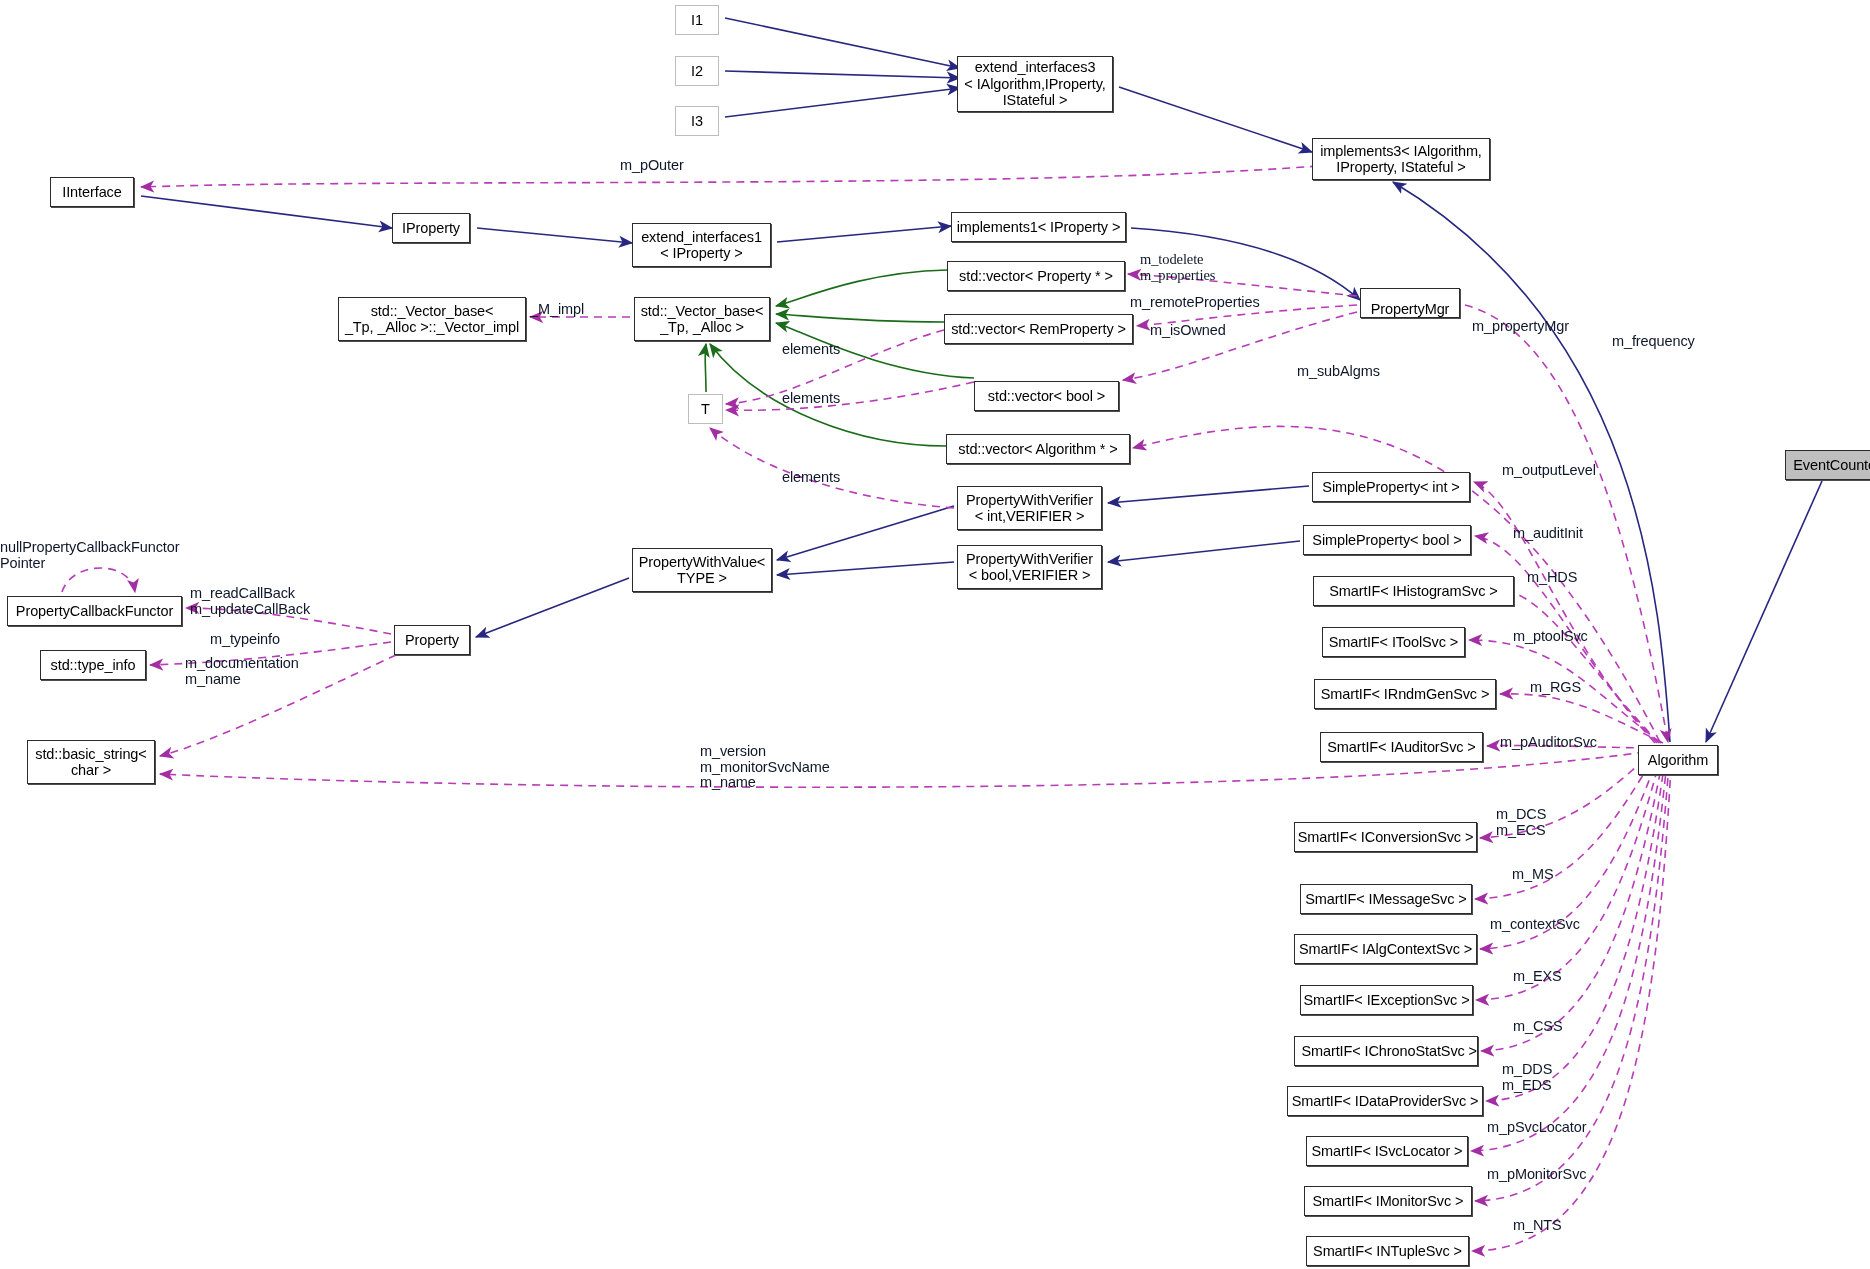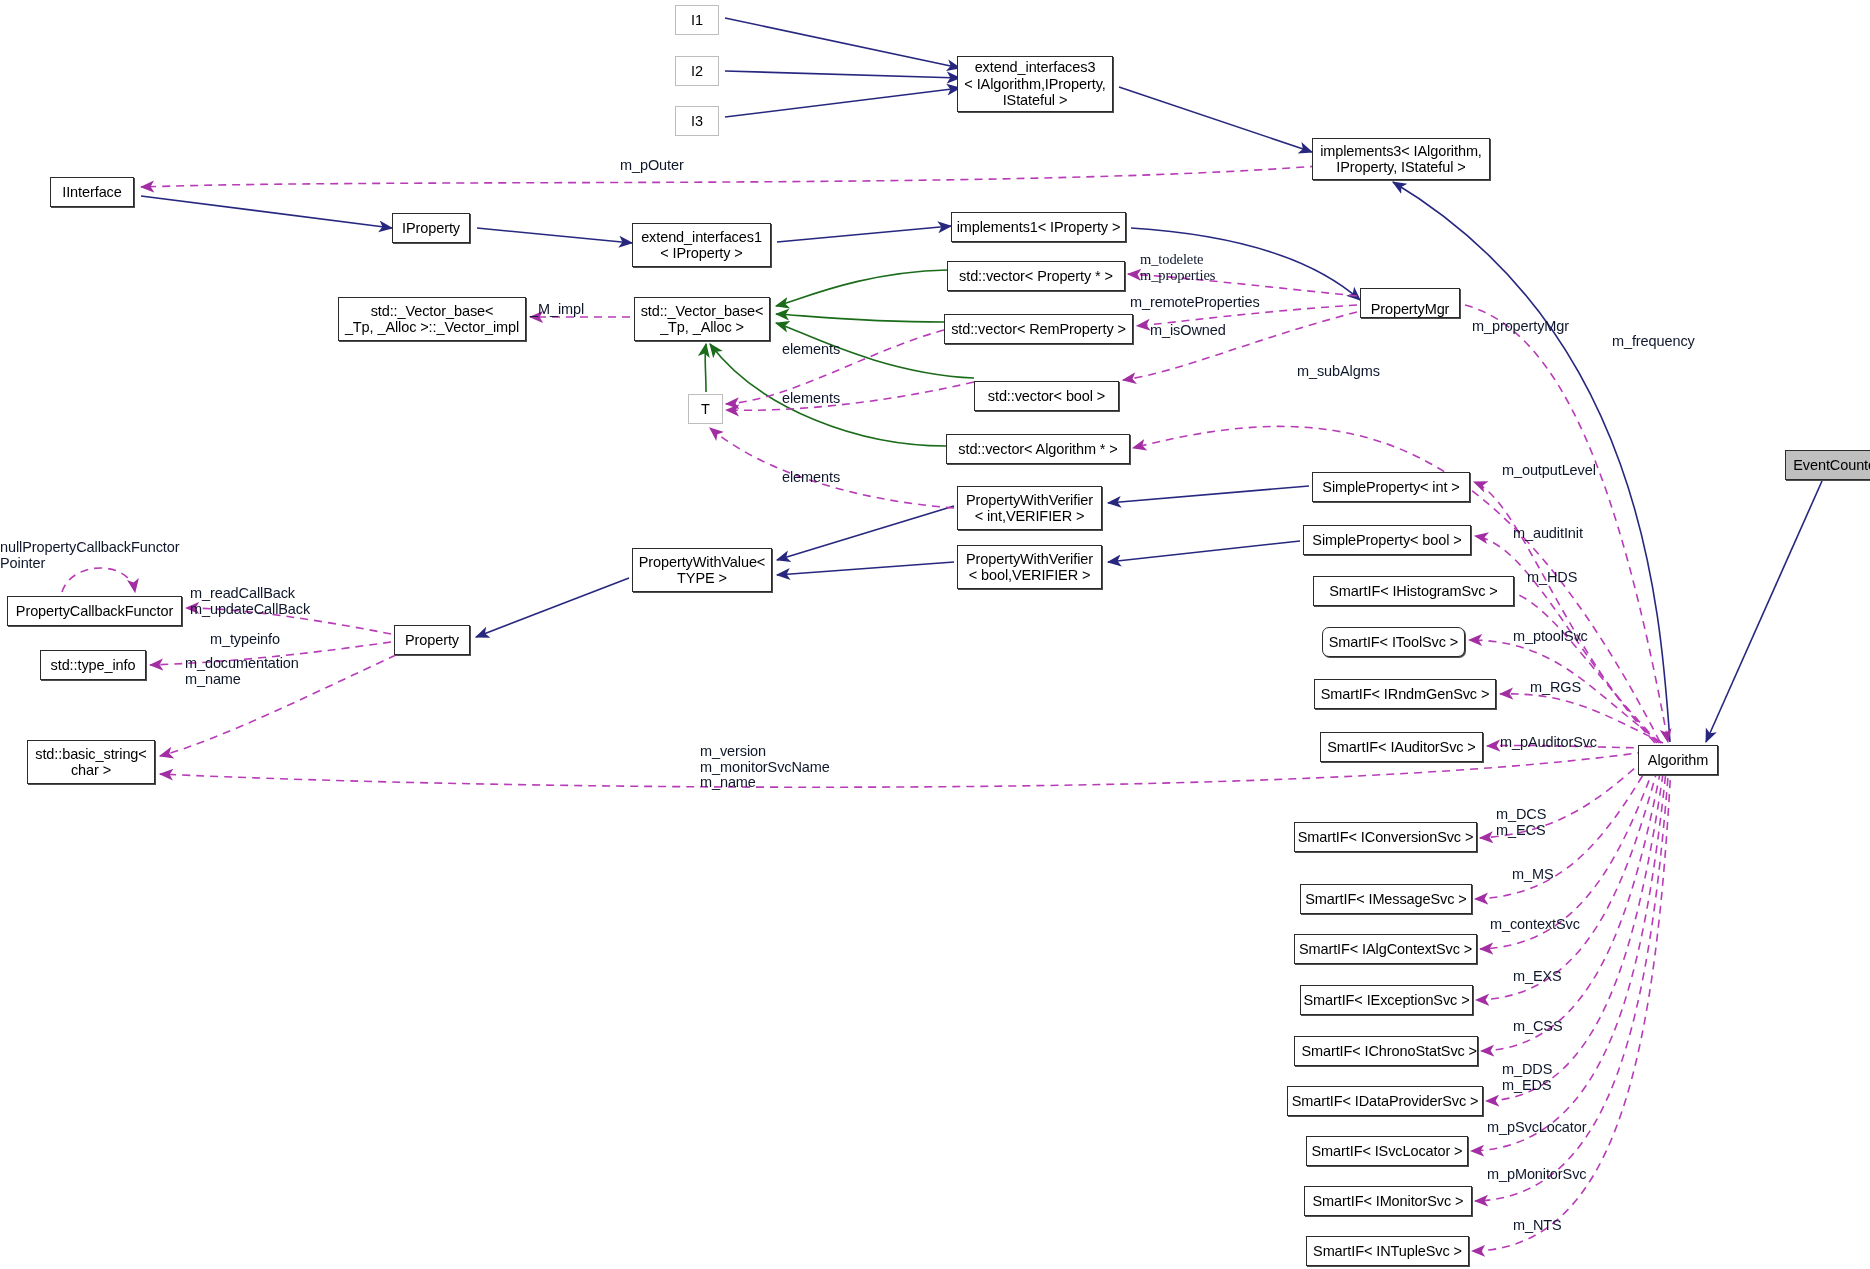--- a/index.html
+++ b/index.html
@@ -135,21 +135,21 @@
       <div class="node" style="left: 1360px; top: 288px; width: 100px; height: 30px; align-items: flex-end;"><span>PropertyMgr</span></div>
       <div class="node" style="left: 957px; top: 486px; width: 145px; height: 44px;"><span>PropertyWithVerifier
 &lt; int,VERIFIER &gt;</span></div>
       <div class="node" style="left: 957px; top: 545px; width: 145px; height: 44px;"><span>PropertyWithVerifier
 &lt; bool,VERIFIER &gt;</span></div>
       <div class="node" style="left: 632px; top: 548px; width: 140px; height: 44px;"><span>PropertyWithValue&lt;
 TYPE &gt;</span></div>
       <div class="node" style="left: 1312px; top: 472px; width: 158px; height: 30px;"><span>SimpleProperty&lt; int &gt;</span></div>
       <div class="node" style="left: 1303px; top: 525px; width: 168px; height: 30px;"><span>SimpleProperty&lt; bool &gt;</span></div>
       <div class="node" style="left: 1313px; top: 576px; width: 201px; height: 30px;"><span>SmartIF&lt; IHistogramSvc &gt;</span></div>
-      <div class="node" style="left: 1322px; top: 627px; width: 143px; height: 30px; border-radius: 7px;"><span>SmartIF&lt; IToolSvc &gt;</span></div>
+      <div class="node" style="left: 1322px; top: 627px; width: 143px; height: 30px;"><span>SmartIF&lt; IToolSvc &gt;</span></div>
       <div class="node" style="left: 1314px; top: 679px; width: 182px; height: 30px;"><span>SmartIF&lt; IRndmGenSvc &gt;</span></div>
       <div class="node" style="left: 1320px; top: 732px; width: 163px; height: 30px;"><span>SmartIF&lt; IAuditorSvc &gt;</span></div>
       <div class="node" style="left: 394px; top: 625px; width: 76px; height: 30px;"><span>Property</span></div>
       <div class="node" style="left: 7px; top: 596px; width: 175px; height: 30px;"><span>PropertyCallbackFunctor</span></div>
       <div class="node" style="left: 40px; top: 650px; width: 106px; height: 30px; text-align: center;"><span>std::type_info</span></div>
       <div class="node" style="left: 27px; top: 740px; width: 128px; height: 44px;"><span>std::basic_string&lt;
 char &gt;</span></div>
       <div class="node" style="left: 1638px; top: 745px; width: 80px; height: 30px;"><span>Algorithm</span></div>
       <div class="node grey" style="left: 1785px; top: 450px; width: 104px; height: 30px;"><span>EventCounter</span></div>
       <div class="node" style="left: 1294px; top: 822px; width: 183px; height: 30px;"><span>SmartIF&lt; IConversionSvc &gt;</span></div>

